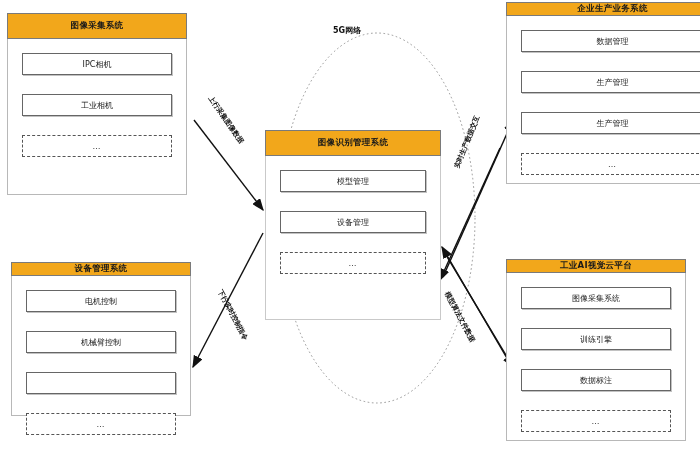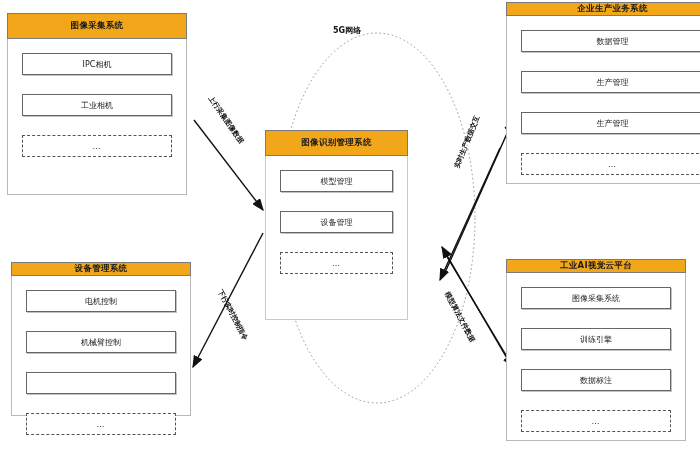--- a/index.html
+++ b/index.html
@@ -166,21 +166,21 @@
   <div class="panel" style="left:506px; top:259px; width:180px; height:182px;">
     <div class="panel-header">工业AI视觉云平台</div>
     <div class="panel-body">
       <div class="item-box">图像采集系统</div>
       <div class="item-box">训练引擎</div>
       <div class="item-box">数据标注</div>
       <div class="item-box dashed">…</div>
     </div>
   </div>
 
-  <div class="panel center" style="left:265px; top:130px; width:143px; height:190px;">
+  <div class="panel center" style="left:265px; top:130px; width:176px; height:190px;">
     <div class="panel-header">图像识别管理系统</div>
     <div class="panel-body">
       <div class="item-box">模型管理</div>
       <div class="item-box">设备管理</div>
       <div class="item-box dashed">…</div>
     </div>
   </div>
 
 </div>
 

